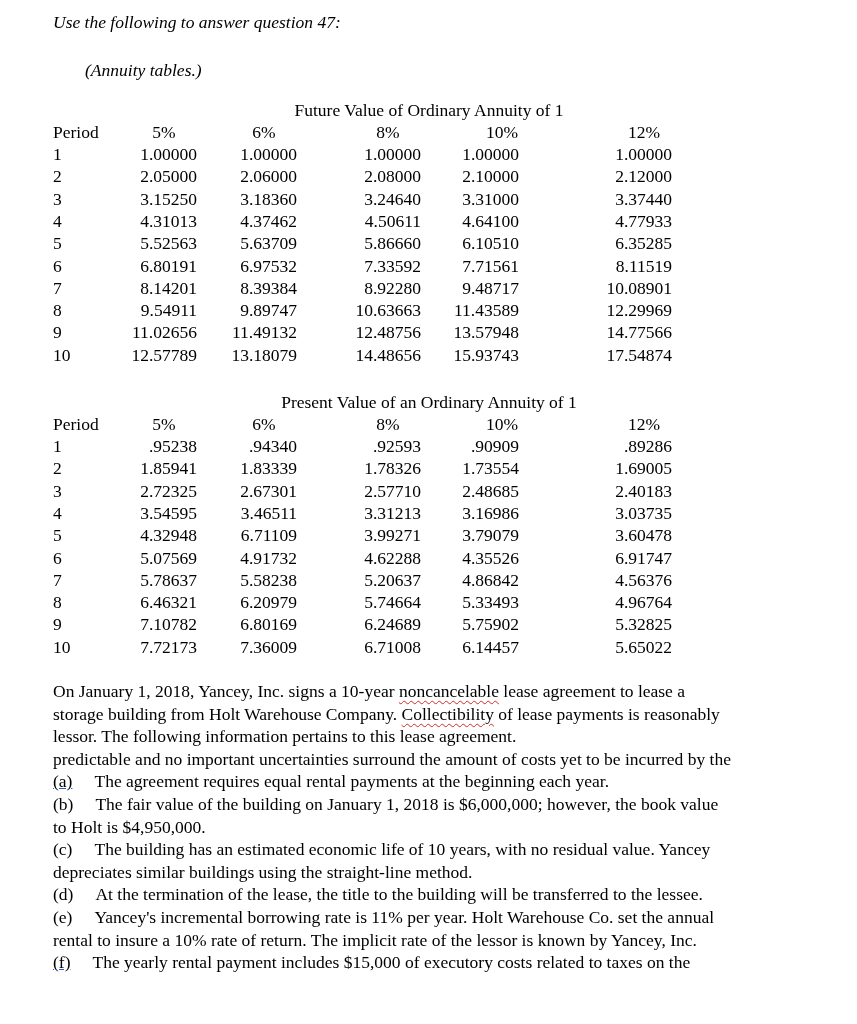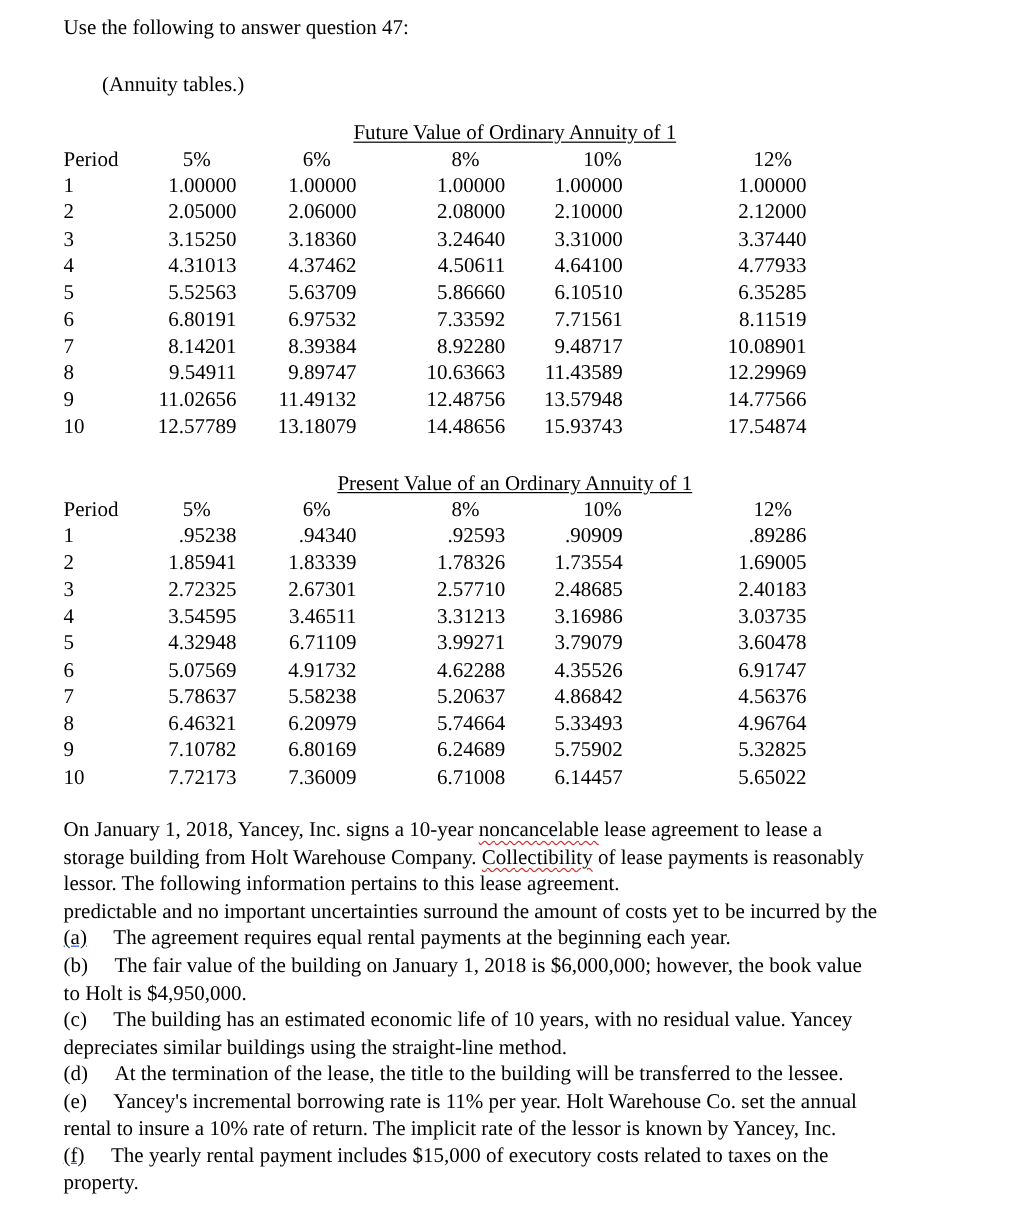--- a/index.html
+++ b/index.html
@@ -1,27 +1,27 @@
 <!DOCTYPE html>
 <html><head>
 <meta charset="utf-8">
 <style>
   html, body { margin: 0; padding: 0; background: #ffffff; }
   body {
     width: 857px; height: 1024px; position: relative; overflow: hidden;
     font-family: "Liberation Serif", "DejaVu Serif", serif;
     color: #000; font-size: 17.5px;
   }
-  .line { position: absolute; left: 53px; white-space: nowrap; }
+  .line { position: absolute; left: 53px; white-space: nowrap; font-style: italic; }
   .tbl { position: absolute; left: 53px; width: 720px; }
   .tbl-title {
     position: absolute; left: 136px; top: 0;
     width: 480px; text-align: center; white-space: nowrap;
   }
-  .tbl-title span { text-decoration: underline; text-underline-offset: 2px; }
+  .tbl-title span { text-underline-offset: 2px; }
   .row { position: absolute; left: 0; height: 22px; width: 720px; }
   .cell { position: absolute; top: 0; white-space: nowrap; text-align: right; }
   .c-period { left: 0; text-align: left; }
   .c0 { left: 76px; width: 68px; }
   .c1 { left: 176px; width: 68px; }
   .c2 { left: 300px; width: 68px; }
   .c3 { left: 398px; width: 68px; }
   .c4 { left: 515px; width: 68px; margin-left: 36px; }
   .hdr .c0, .hdr .c1, .hdr .c2, .hdr .c3, .hdr .c4 { text-align: center; }
   .hdr .c0 { left: 86px; width: 50px; }
@@ -235,14 +235,13 @@
   <p>predictable and no important uncertainties surround the amount of costs yet to be incurred by the</p>
   <p><span class="lbl-link">(a)</span><span class="tab"></span><span>The agreement requires equal rental payments at the beginning each year.</span></p>
   <p><span>(b)</span><span class="tab"></span><span>The fair value of the building on January 1, 2018 is $6,000,000; however, the book value</span></p>
   <p>to Holt is $4,950,000.</p>
   <p><span>(c)</span><span class="tab"></span><span>The building has an estimated economic life of 10 years, with no residual value. Yancey</span></p>
   <p>depreciates similar buildings using the straight-line method.</p>
   <p><span>(d)</span><span class="tab"></span><span>At the termination of the lease, the title to the building will be transferred to the lessee.</span></p>
   <p><span>(e)</span><span class="tab"></span><span>Yancey's incremental borrowing rate is 11% per year. Holt Warehouse Co. set the annual</span></p>
   <p>rental to insure a 10% rate of return. The implicit rate of the lessor is known by Yancey, Inc.</p>
   <p><span class="lbl-link">(f)</span><span class="tab"></span><span>The yearly rental payment includes $15,000 of executory costs related to taxes on the</span></p>
-  <p>property.</p>
 </div>
 
 </body></html>

